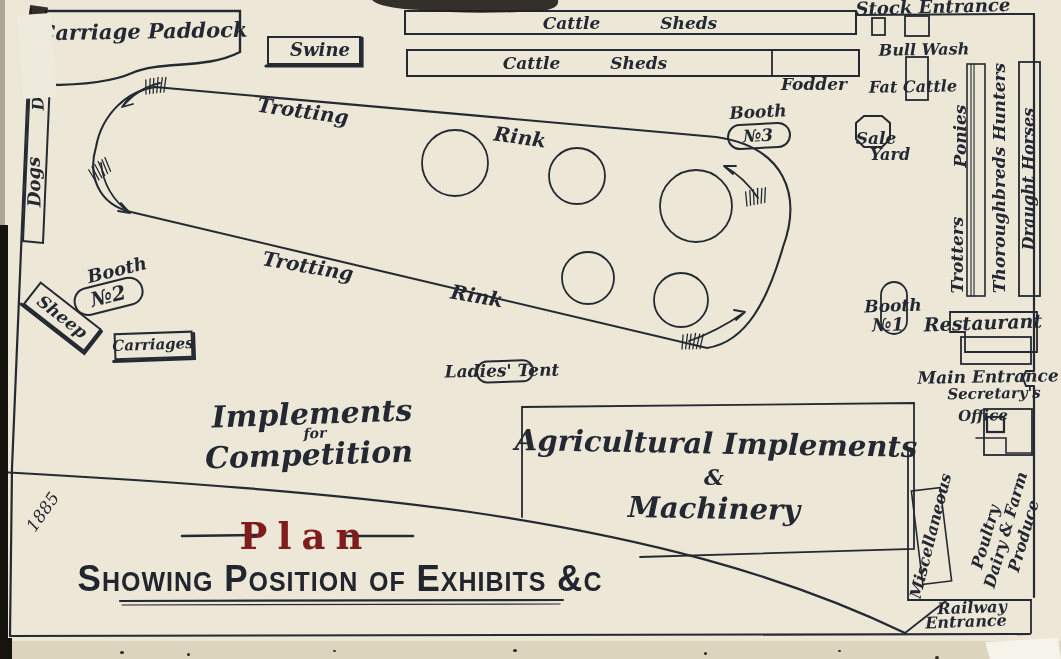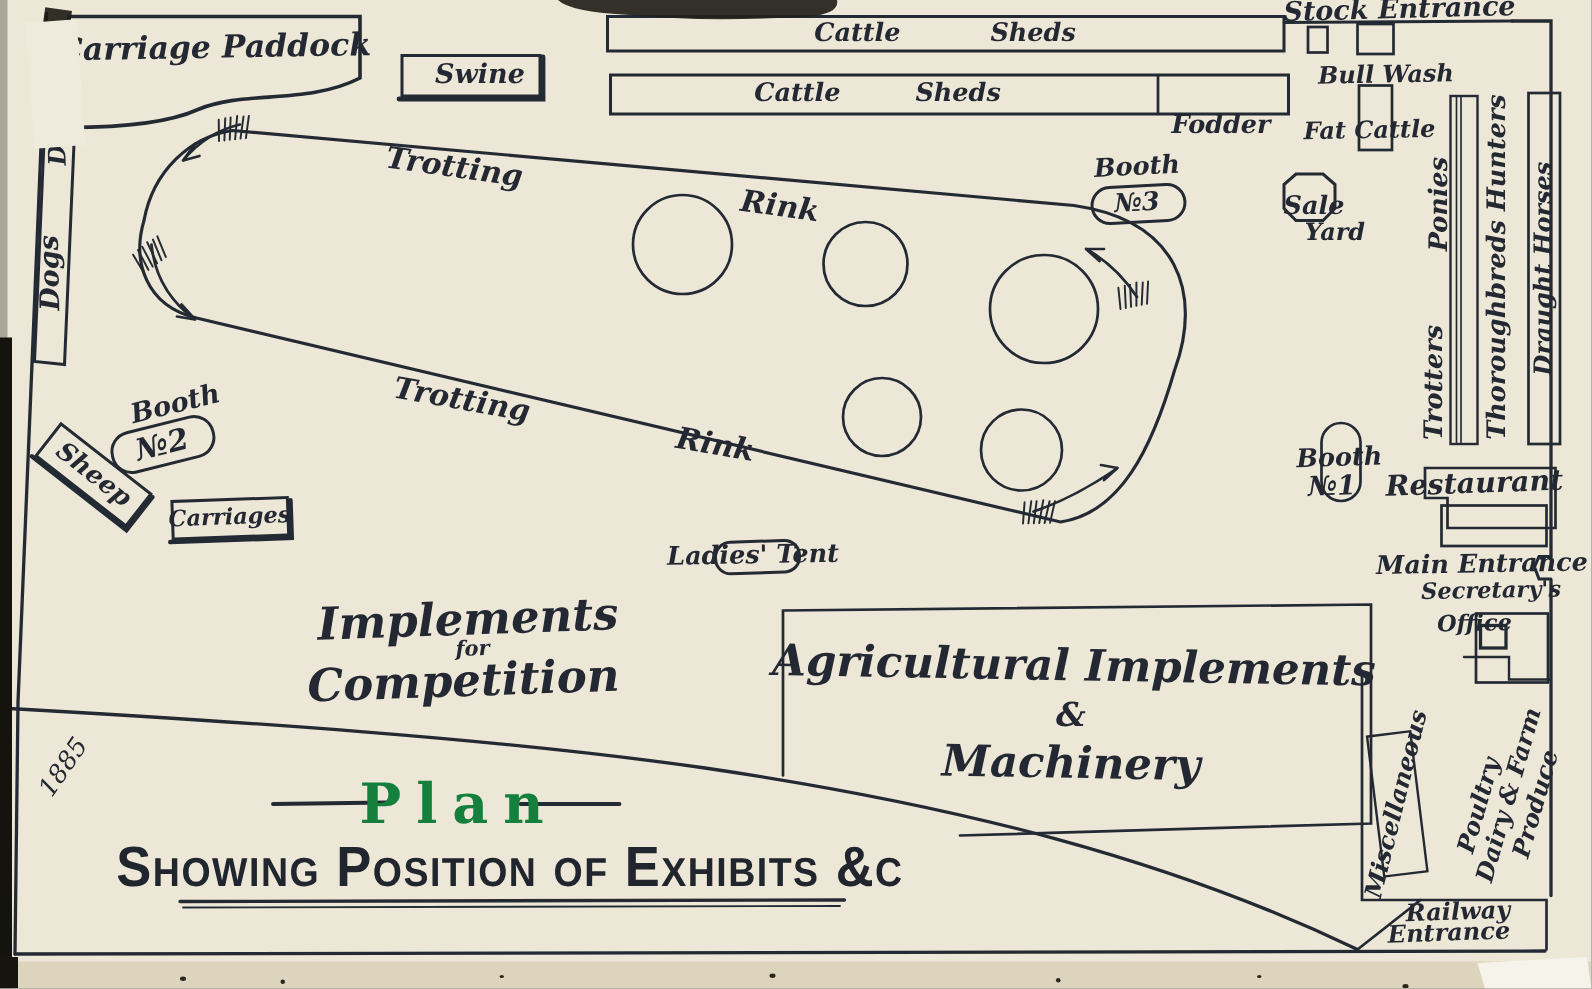--- a/index.html
+++ b/index.html
@@ -4,21 +4,21 @@
 <style>
   html,body{margin:0;padding:0;background:#888;}
   .stage{position:relative;width:1061px;height:659px;overflow:hidden;
          background:#ece7d6;font-family:"DejaVu Serif",serif;color:#232833;}
   .art{position:absolute;left:0;top:0;z-index:1;}
   .labels{position:absolute;left:0;top:0;width:100%;height:100%;z-index:4;}
   .lbl{position:absolute;white-space:nowrap;color:#232833;
        transform:translate(-50%,-50%) rotate(var(--r,0deg));
        font-style:italic;font-weight:600;line-height:1;}
   .vtxt{--r:-90deg;}
-  .title-plan{font-style:normal;font-weight:600;letter-spacing:10px;color:#15803d;}
+  .title-plan{font-style:normal;font-weight:600;letter-spacing:10px;color:#7f1d1d;}
   .subtitle{font-family:"Liberation Sans",sans-serif;font-style:normal;font-weight:700;
             font-variant:small-caps;letter-spacing:1px;color:#20252e;transform:translate(-50%,-50%) scale(1,1.08);}
   .hand{font-weight:400;}
   .patch{position:absolute;z-index:6;background:#efebdc;}
   .speck{position:absolute;z-index:7;background:#2a261c;border-radius:50%;}
 </style>
 </head>
 <body>
 
 <div class="stage">

